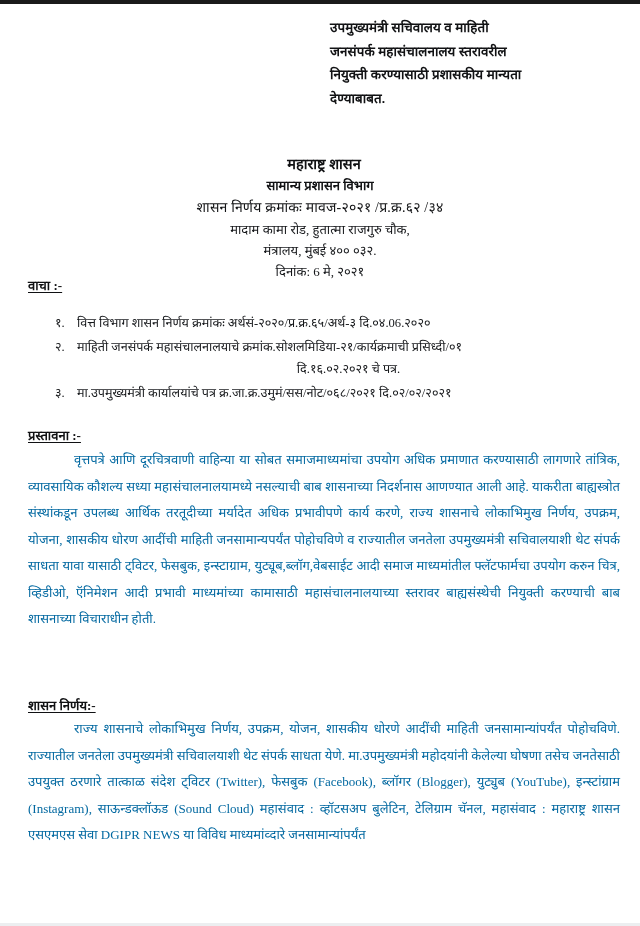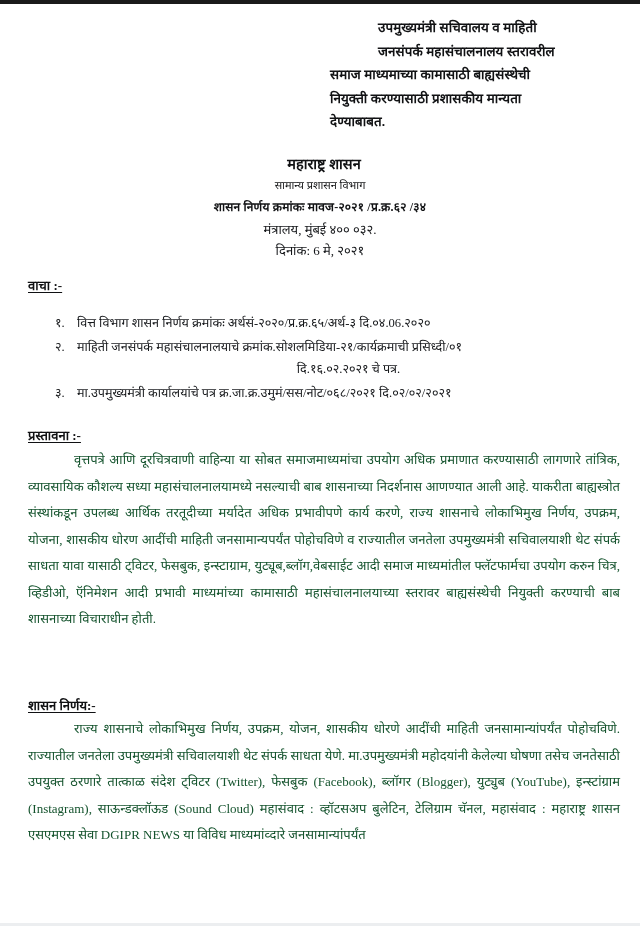--- a/index.html
+++ b/index.html
@@ -59,46 +59,45 @@
     line-height: 23.5px;
     letter-spacing: 0.1px;
   }
   .subject-line {
     display: block;
     white-space: nowrap;
   }
   .subject-line.justify {
     display: flex;
     justify-content: space-between;
-    margin-left: 48px;
   }
 
   
   .gov-header {
     position: absolute;
     top: 150px;
     left: 0;
     width: 640px;
     text-align: center;
     color: #111214;
   }
   .gov-header .l1 {
     font-size: 14.5px;
     font-weight: bold;
     line-height: 21px;
     margin-left: 8px;
   }
   .gov-header .l2 {
-    font-size: 11px;
+    font-size: 13px;
+    font-weight: bold;
+    line-height: 21px;
+  }
+  .gov-header .l3 {
+    font-size: 14px;
     font-weight: normal;
-    line-height: 21px;
-  }
-  .gov-header .l3 {
-    font-size: 12px;
-    font-weight: bold;
     line-height: 23px;
     letter-spacing: 0.2px;
   }
   .gov-header .l4,
   .gov-header .l5,
   .gov-header .l6 {
     font-size: 13px;
     font-weight: normal;
     line-height: 21px;
     color: #15171a;
@@ -141,21 +140,21 @@
   .ref-text.spread {
     text-align: justify;
     text-align-last: left;
   }
 
   
   .para {
     position: absolute;
     left: 28px;
     width: 592px;
-    color: #14532d;
+    color: #0369a1;
     font-size: 13px;
     line-height: 26.5px;
     text-align: justify;
     text-align-last: left;
   }
   .para .indent {
     display: inline-block;
     width: 46px;
   }
   #preamble-body { top: 443px; }
@@ -166,29 +165,29 @@
 
 <div class="page">
 
   <div class="scan-edge-top"></div>
 
   <div class="sheet">
 
     <div class="subject-block">
       <span class="subject-line justify">उपमुख्यमंत्री सचिवालय व माहिती</span>
       <span class="subject-line justify">जनसंपर्क महासंचालनालय स्तरावरील</span>
-      <span class="subject-line">समाज माध्यमाच्या कामासाठी बाह्यसंस्थेची</span>
       <span class="subject-line">नियुक्ती करण्यासाठी प्रशासकीय मान्यता</span>
       <span class="subject-line">देण्याबाबत.</span>
     </div>
 
     <div class="gov-header">
       <div class="l1">महाराष्ट्र शासन</div>
       <div class="l2">सामान्य प्रशासन विभाग</div>
       <div class="l3">शासन निर्णय क्रमांकः मावज-२०२१ /प्र.क्र.६२ /३४</div>
+      <div class="l4">मादाम कामा रोड, हुतात्मा राजगुरु चौक,</div>
       <div class="l5">मंत्रालय, मुंबई ४०० ०३२.</div>
       <div class="l6">दिनांक: 6 मे, २०२१</div>
     </div>
 
     <div class="sec-head" style="top:272px;">वाचा :-</div>
 
     <div class="ref-list">
 
       <div class="ref-item">
         <span class="ref-num">१.</span>

